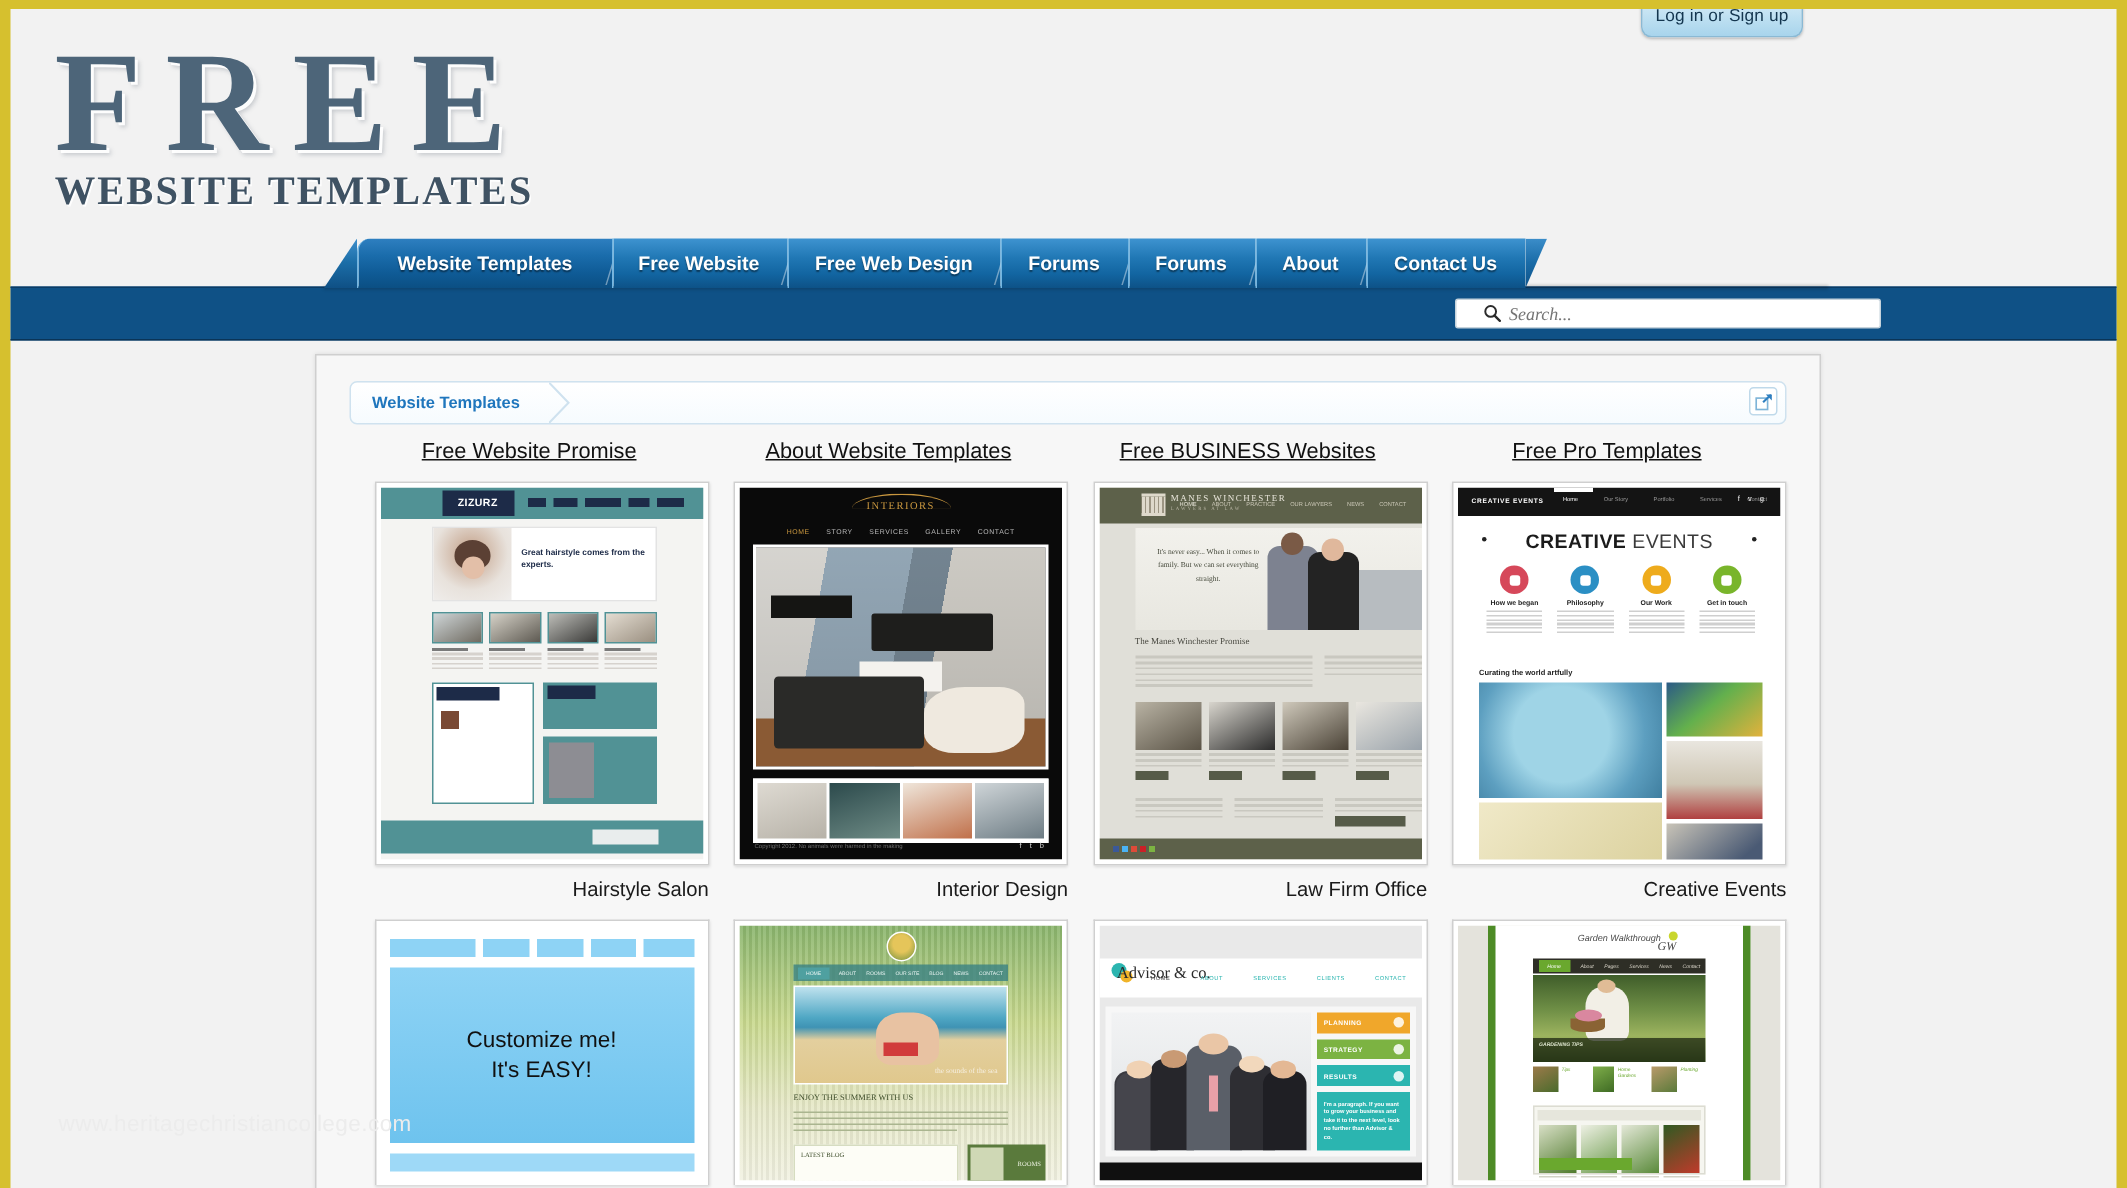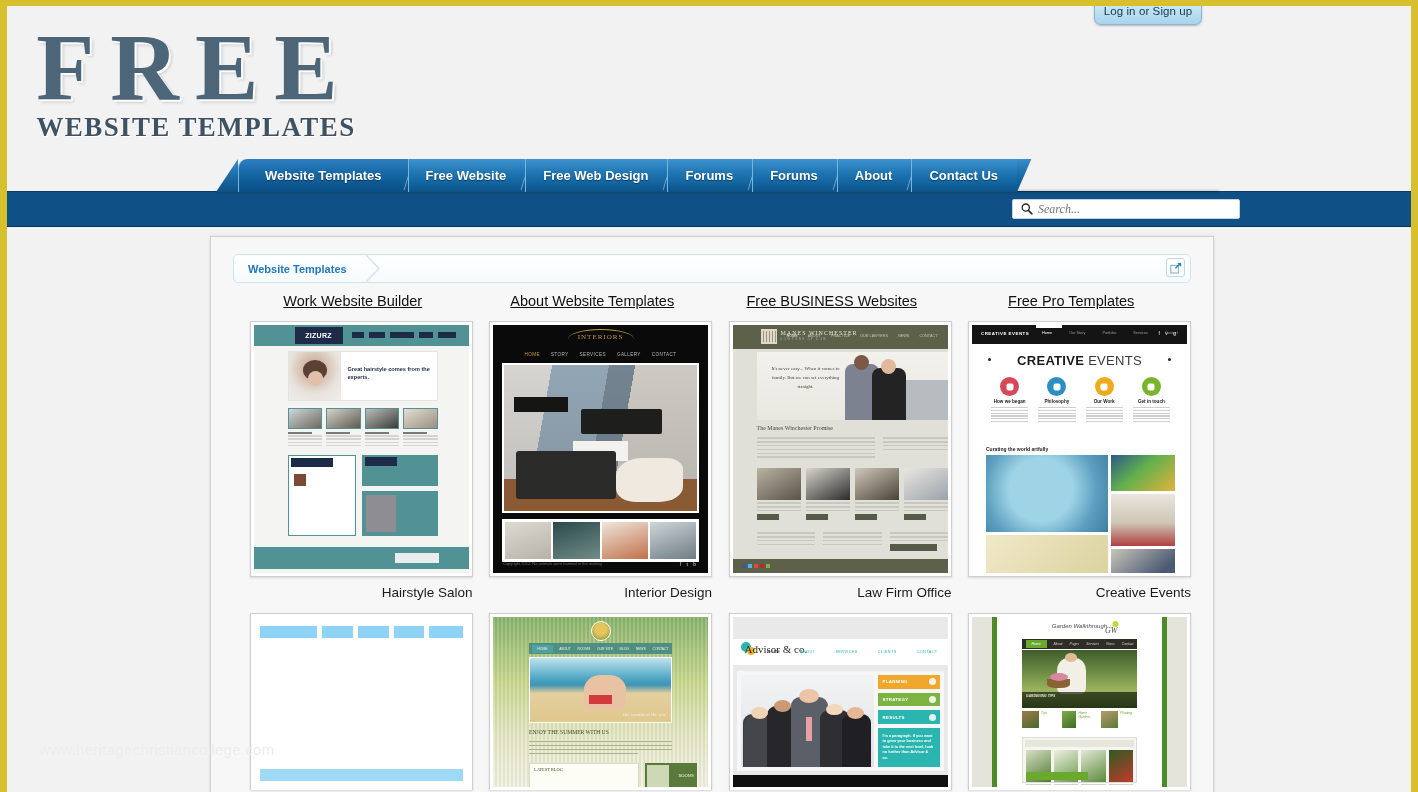--- a/index.html
+++ b/index.html
@@ -139,29 +139,28 @@
     width: 1003px; height: 3px;
     background: rgba(0,0,0,.18);
     filter: blur(1px);
     z-index: 4;
   }
 
   
   #search-wrap {
     position: absolute;
     left: 963px; top: 193px;
-    width: 228px; height: 20px;
+    width: 284px; height: 20px;
     background: #ffffff;
     border: 1px solid #c6d3dc;
     border-radius: 2px;
     display: flex;
     align-items: center;
-    padding-left: 7px;
+    padding-left: 17px;
     z-index: 6;
-    margin-left: 42px;
   }
   #search-icon { width: 14px; height: 14px; flex: 0 0 auto; margin-right: 4px; }
   #search-input {
     border: none; outline: none;
     width: 210px; height: 16px;
     font-family: "Liberation Serif", serif;
     font-style: italic;
     font-size: 12px;
     color: #9a9a9a;
     background: transparent;
@@ -617,21 +616,21 @@
       <div id="expand-icon-btn">
         <svg width="12" height="12" viewBox="0 0 12 12">
           <rect x="0.8" y="3.4" width="7.6" height="7.6" fill="none" stroke="#7fb4d8" stroke-width="1.1"></rect>
           <path d="M5.4,6.2 L10.6,1.2" stroke="#2f7fc0" stroke-width="1.4"></path>
           <path d="M7.2,1.0 L11.2,1.0 L11.2,5.0 Z" fill="#2f7fc0"></path>
         </svg>
       </div>
     </div>
 
     <div id="category-row">
-      <a class="category-link" href="#">Work Website Builder</a>
+      <a class="category-link" href="#">Free Website Promise</a>
       <a class="category-link" href="#">About Website Templates</a>
       <a class="category-link" href="#">Free BUSINESS Websites</a>
       <a class="category-link" href="#">Free Pro Templates</a>
     </div>
 
     <div id="thumb-grid">
 
       <div class="thumb-cell">
         <div class="thumb-frame">
           <div class="thumb-inner">
@@ -949,20 +948,26 @@
         <div class="thumb-frame r2">
           <div class="thumb-inner">
             <div class="ms-custom">
               <div class="topbar">
                   <i></i>
                   <i></i>
                   <i></i>
                   <i></i>
                   <i></i>
                 </div>
+              <div class="hero">
+                <span>
+                  <span>Customize me!</span><br>
+                  <span>It's EASY!</span>
+                </span>
+              </div>
               <div class="botbar"></div>
             </div>
           </div>
         </div>
       </div>
 
       <div class="thumb-cell">
         <div class="thumb-frame r2">
           <div class="thumb-inner">
             <div class="ms-summer">

